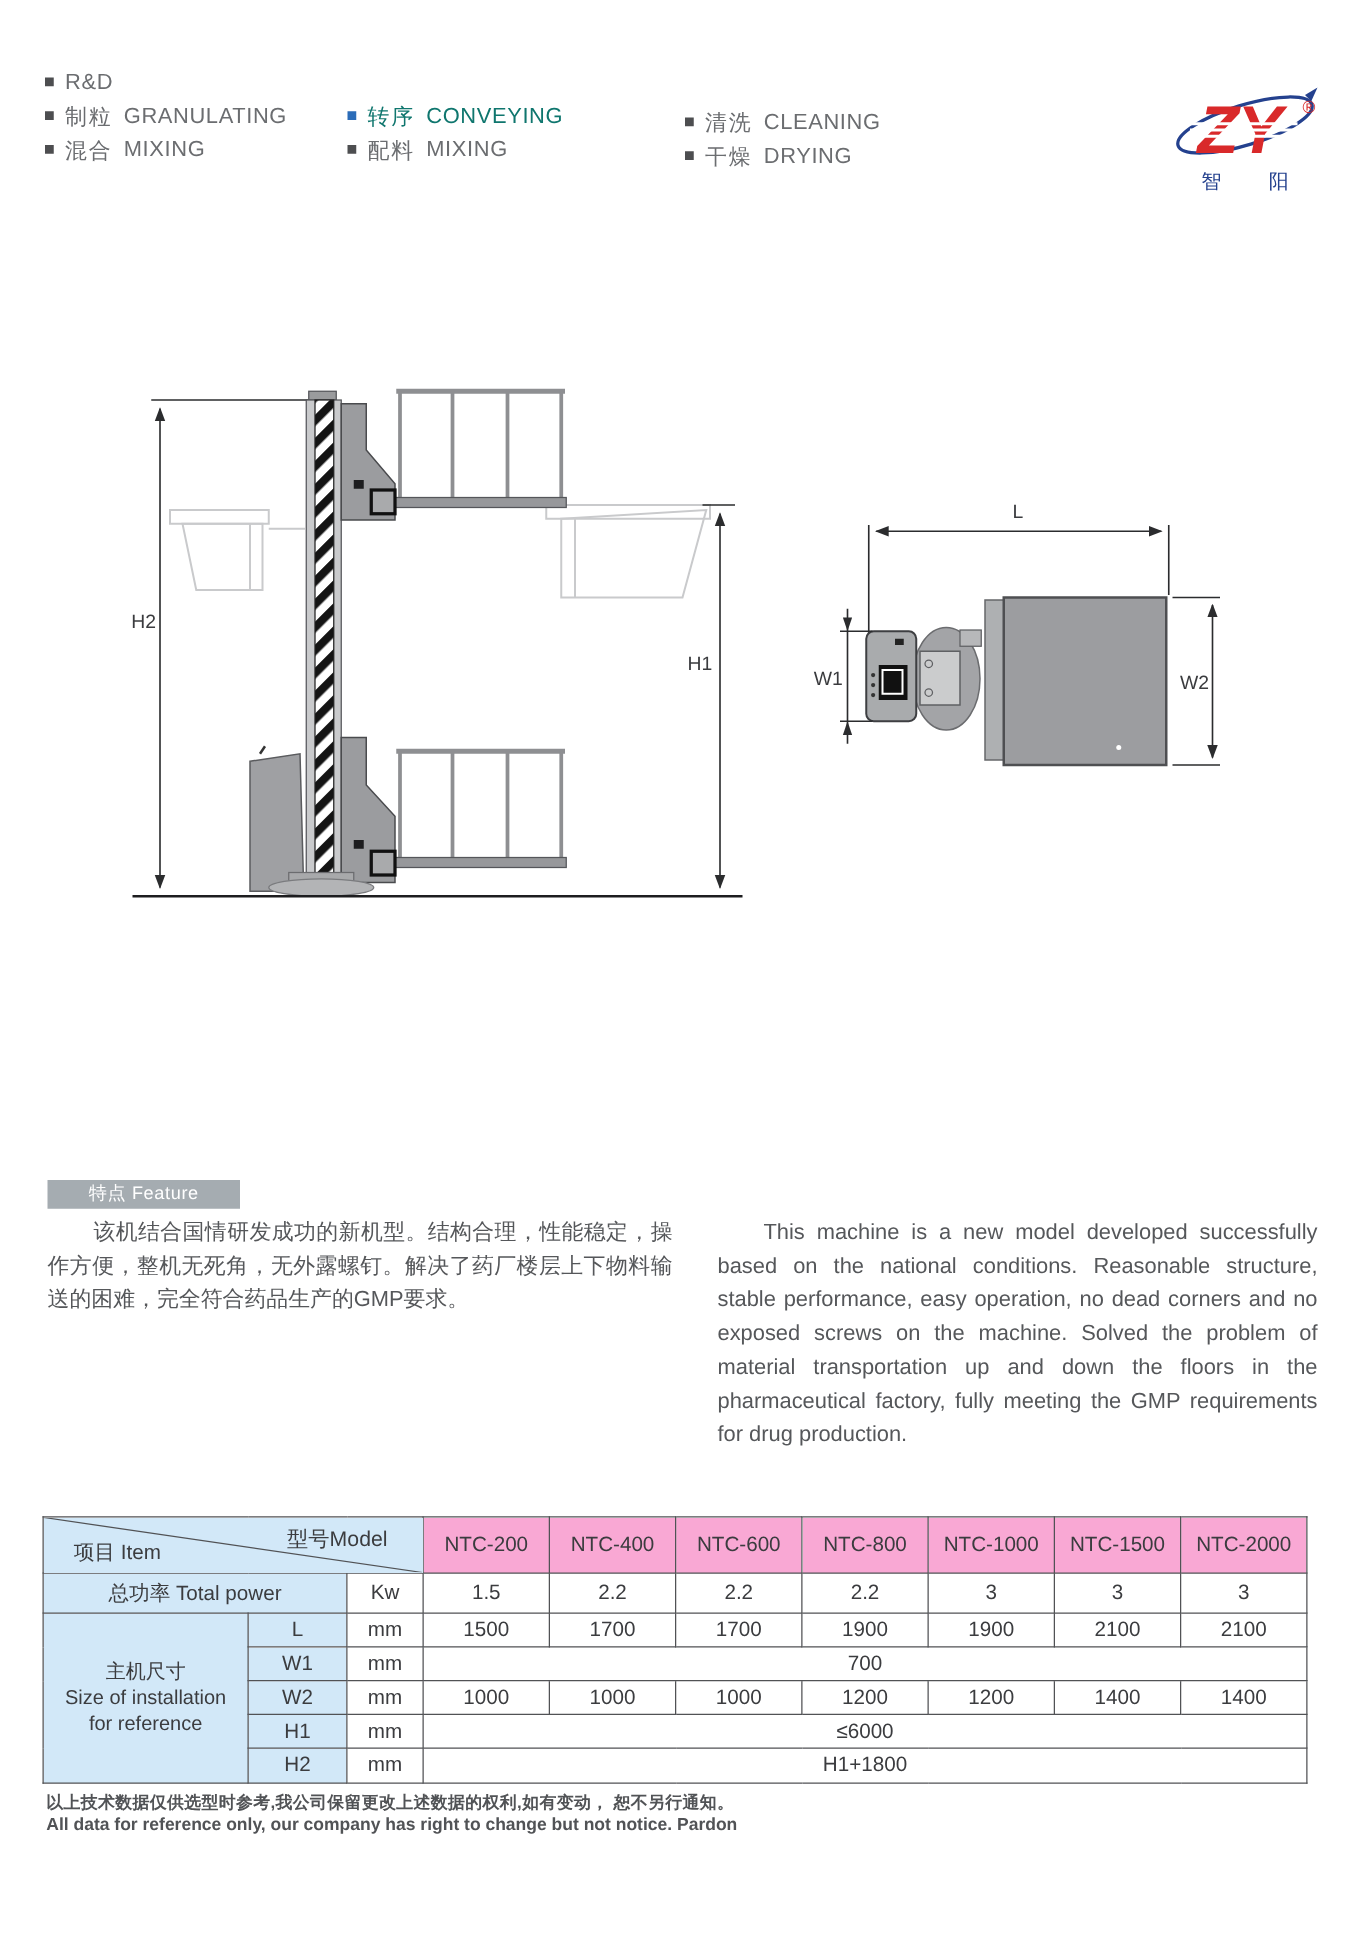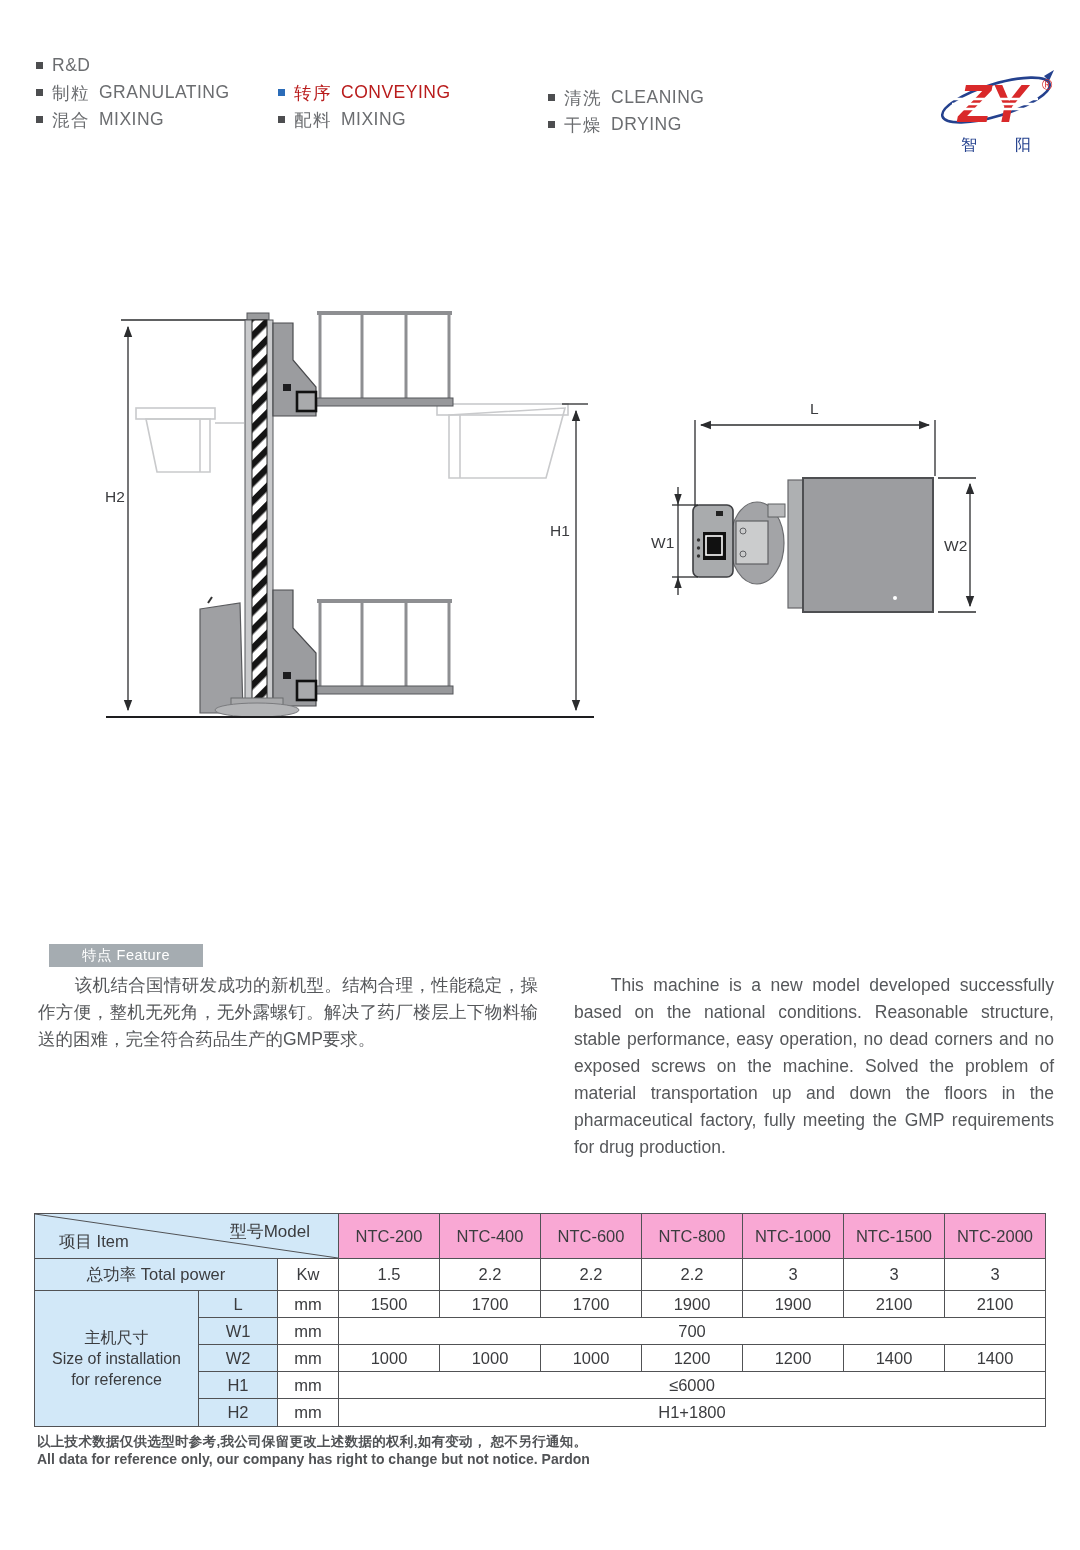--- a/index.html
+++ b/index.html
@@ -6,21 +6,21 @@
   body{
     width:1080px;height:1550px;position:relative;background:#ffffff;
     font-family:"Liberation Sans", sans-serif;overflow:hidden;color:#4f5155;
   }
   
   .mcol{position:absolute;}
   .menu-item{display:flex;align-items:center;gap:9px;height:27px;color:#6b6d70;font-size:17.5px;white-space:nowrap;}
   .menu-item .zh{letter-spacing:1.5px;}
   .menu-item .en{letter-spacing:.5px;}
   .bullet{width:7px;height:7px;background:#4d4e50;flex:0 0 auto;}
-  .menu-item.active{color:#b91c1c;}
+  .menu-item.active{color:#0f766e;}
   .menu-item.active .bullet{background:#2b6cb8;}
   
   .logo{position:absolute;left:936px;top:58px;width:130px;height:100px;}
   
   .badge{
     position:absolute;height:23px;line-height:23px;background:#a5acb1;color:#fff;
     font-size:14.5px;text-align:center;white-space:pre;letter-spacing:.5px;
   }
   
   .para{position:absolute;font-size:17.5px;line-height:27px;color:#55575a;text-align:justify;text-indent:2.1em;}
@@ -230,21 +230,21 @@
   <text x="1" y="158" font-size="15.5" fill="#3a3b3e">W1</text>
 
   <g stroke="#2b2c2e" stroke-width="1.3">
     <line x1="288" y1="88" x2="326" y2="88"></line>
     <line x1="288" y1="222" x2="326" y2="222"></line>
     <line x1="320" y1="94" x2="320" y2="216" marker-start="url(#ar)" marker-end="url(#ar)"></line>
   </g>
   <text x="294" y="161" font-size="15.5" fill="#3a3b3e">W2</text>
 </svg>
 
-<div class="badge" style="left:49px;top:944px;width:154px">特点 Feature</div>
+<div class="badge" style="left:38px;top:944px;width:154px">特点 Feature</div>
 <div class="para" style="left:38px;top:972px;width:500px">该机结合国情研发成功的新机型。结构合理，性能稳定，操作方便，整机无死角，无外露螺钉。解决了药厂楼层上下物料输送的困难，完全符合药品生产的GMP要求。</div>
 <div class="para" style="left:574px;top:972px;width:480px">This machine is a new model developed successfully based on the national conditions. Reasonable structure, stable performance, easy operation, no dead corners and no exposed screws on the machine. Solved the problem of material transportation up and down the floors in the pharmaceutical factory, fully meeting the GMP requirements for drug production.</div>
 
 <div class="badge" style="left:38px;top:1222px;width:244px">技术参数  technical parameter</div>
 
 <table class="tech">
   <colgroup>
     <col style="width:164px">
       <col style="width:79px">
       <col style="width:61px">

